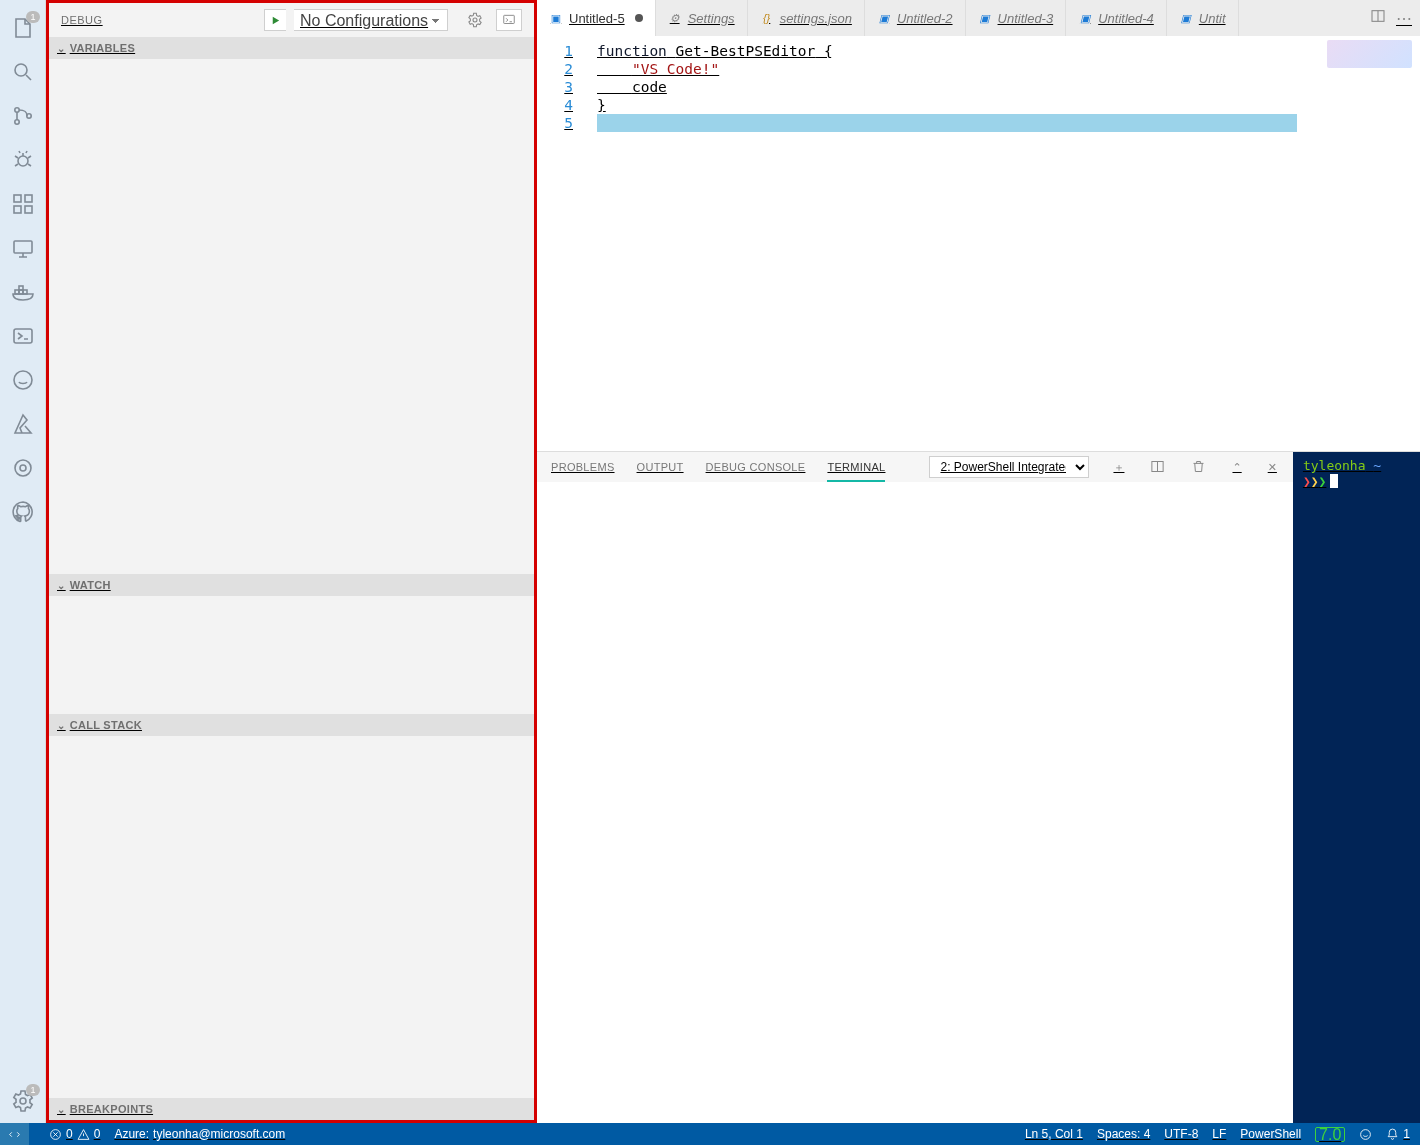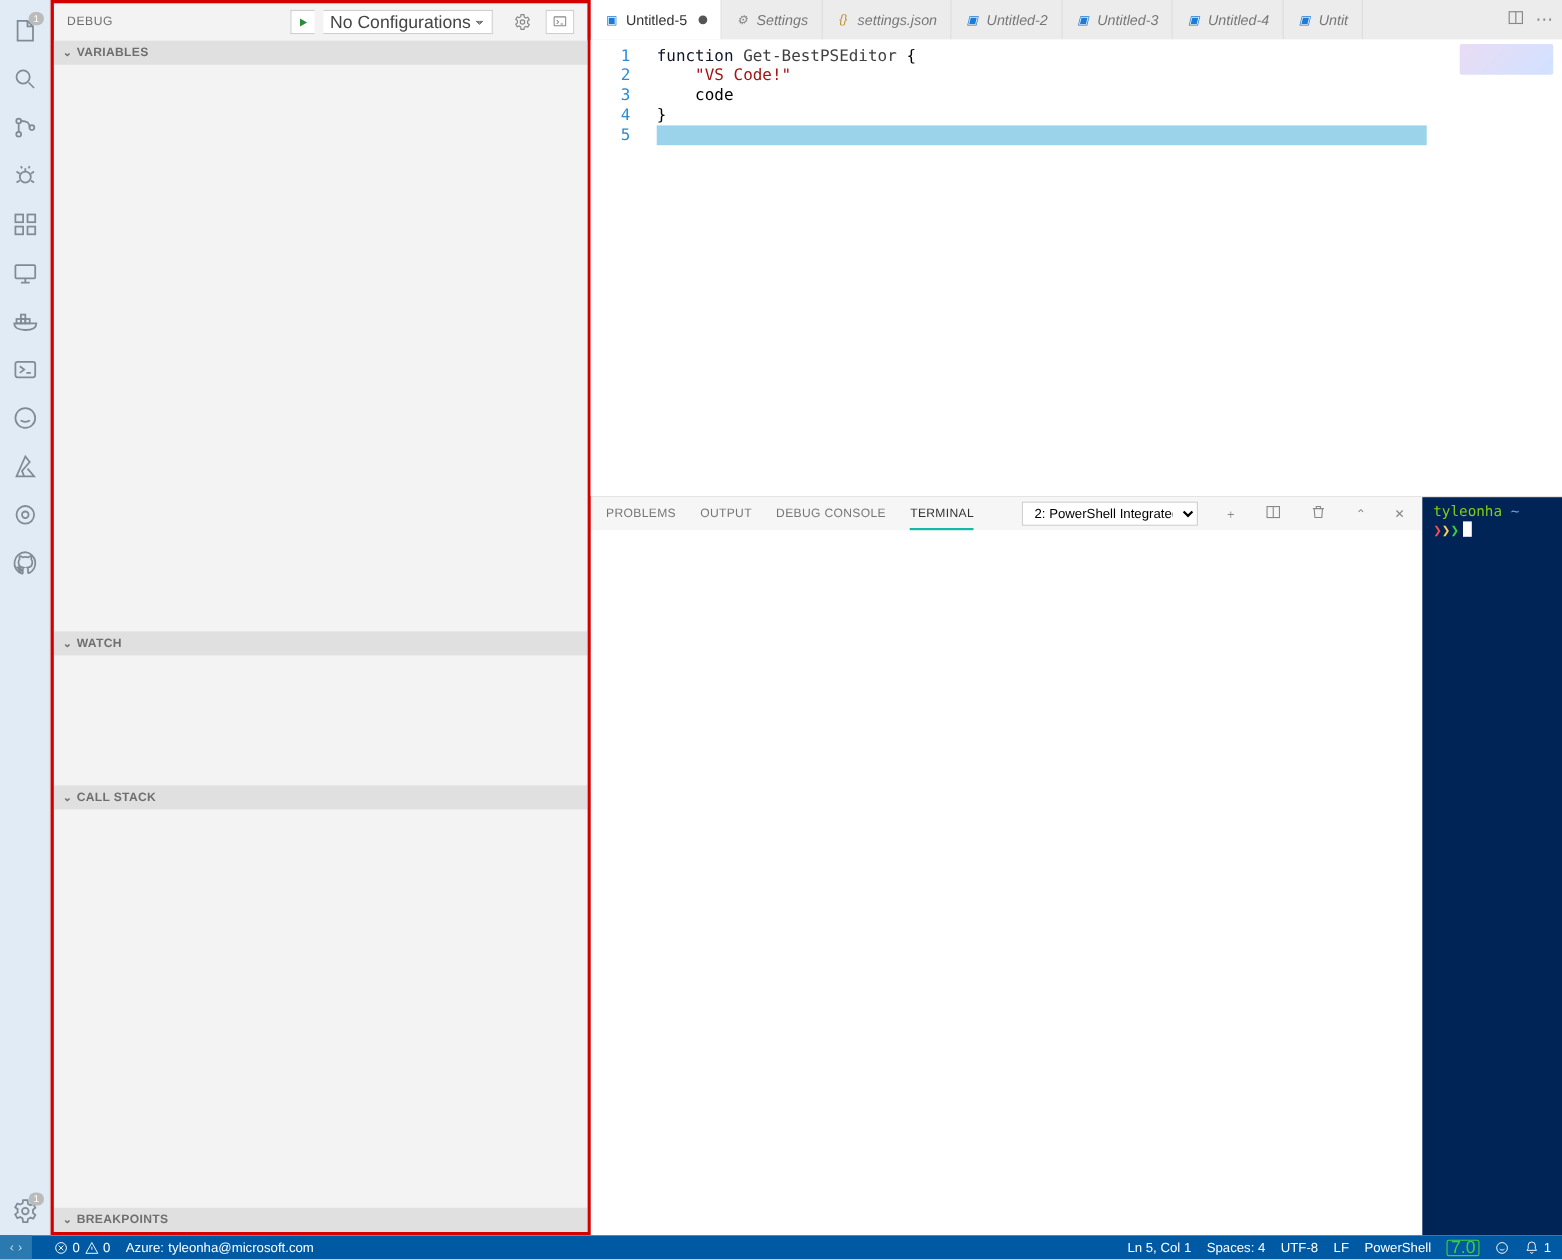--- a/index.html
+++ b/index.html
@@ -1,17 +1,17 @@
 <!DOCTYPE html>
 <html><head>
 <meta charset="utf-8">
 <style>
   * { box-sizing: border-box; margin: 0; padding: 0; }
   html, body { width: 1420px; height: 1145px; font-family: -apple-system, "Segoe UI", sans-serif; overflow: hidden; background: #fff; }
-  .root { display: flex; flex-direction: column; width: 100%; height: 100%; }
+  .root { display: flex; flex-direction: column; width: 100%; height: 100%; text-decoration: underline; }
 
   
   .activity-bar {
     width: 46px;
     background: #e0ebf5;
     display: flex; flex-direction: column; align-items: center;
     padding-top: 6px;
     border-right: 1px solid #d8dadc;
   }
   .activity-item { width: 46px; height: 44px; display:flex; align-items:center; justify-content:center; cursor:pointer; position:relative; color:#808b96;}
@@ -68,21 +68,21 @@
   .tab .gear{color:#888;}
   .tab .json{color:#c08a1e;}
   .tab .dot{width:8px;height:8px;border-radius:50%;background:#555;margin-left:4px;}
   .tab-actions{margin-left:auto;display:flex;align-items:center;padding:0 8px;gap:10px;color:#888;}
   .tab-actions span{cursor:pointer;}
 
   .editor{flex:1; display:flex; background:#fff; font-family:"Menlo","Consolas",monospace; font-size:14.5px; position:relative; min-height:200px;}
   .gutter{width:50px; text-align:right; color:#2a8cd6; padding:6px 14px 0 0; line-height:18px; user-select:none;}
   .code{flex:1; padding:6px 0 0 10px; line-height:18px; white-space:pre;}
   .tk-kw{color:#0f172a;}
-  .tk-fn{color:#404040;}
+  .tk-fn{color:#000000;}
   .tk-str{color:#a31515;}
   .tk-punc{color:#000;}
   .selline{background:#9bd3ea; display:inline-block; width:700px; height:18px;}
   .minimap-hint{position:absolute; top:4px; right:8px; width:85px; height:28px; background:linear-gradient(135deg,#c9a7e5,#8bb6ff); opacity:.4; border-radius:2px;}
 
   
   .panel{height:672px; display:flex; flex-direction:row; border-top:1px solid #ddd;}
   .panel-tabs{height:30px; background:#f6f6f6; display:flex; align-items:center; padding:0 14px; gap:22px; font-size:11px; color:#777;}
   .panel-tabs .ptab{cursor:pointer; letter-spacing:.3px;}
   .panel-tabs .ptab.active{color:#333; border-bottom:2px solid #14b8a6; padding-bottom:7px; margin-bottom:-8px;}

